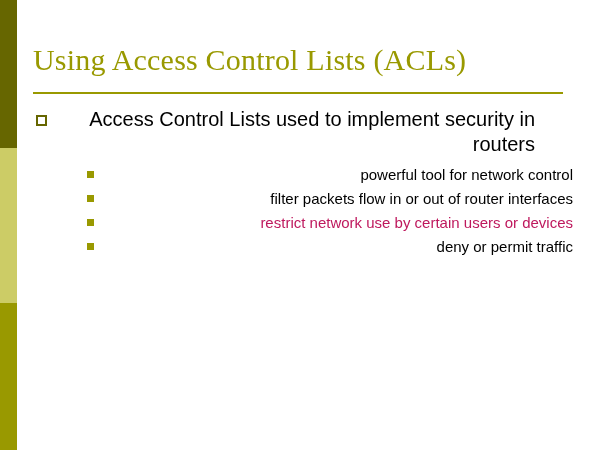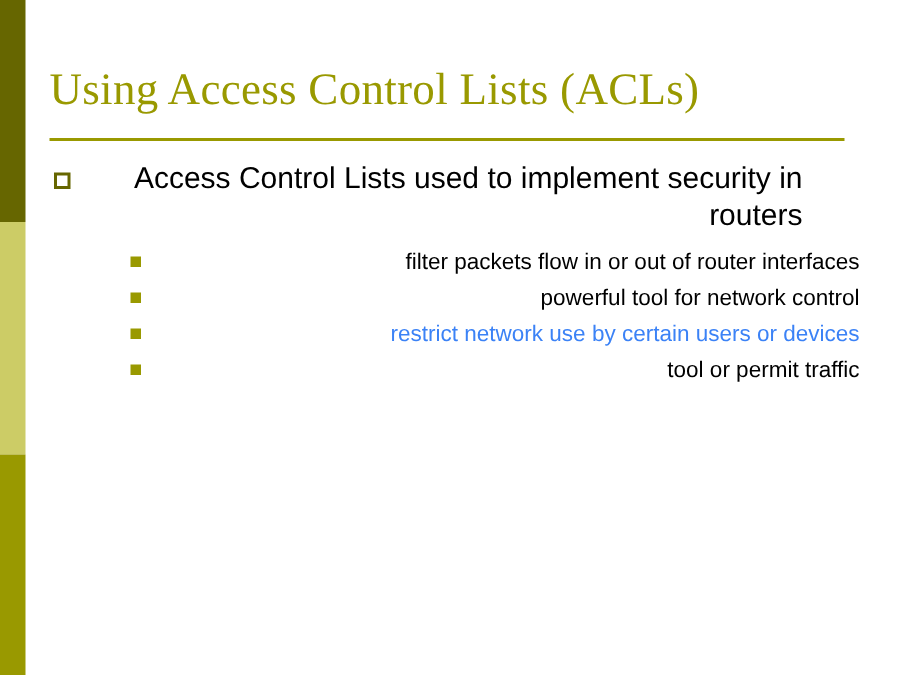--- a/index.html
+++ b/index.html
@@ -143,32 +143,32 @@
 
   <div class="body-content">
     <ul class="level1">
       <li class="l1-item">
         <span class="bullet-square-hollow" style="border-color: rgb(102, 102, 0);"></span>
         <span class="l1-text" style="color: rgb(0, 0, 0);">Access Control Lists used to implement security in routers</span>
 
         <ul class="level2">
           <li class="l2-item">
             <span class="bullet-square-filled" style="background: rgb(153, 153, 0);"></span>
+            <span class="l2-text" style="color: rgb(0, 0, 0);">powerful tool for network control</span>
+          </li>
+          <li class="l2-item">
+            <span class="bullet-square-filled" style="background: rgb(153, 153, 0);"></span>
             <span class="l2-text" style="color: rgb(0, 0, 0);">filter packets flow in or out of router interfaces</span>
           </li>
           <li class="l2-item">
             <span class="bullet-square-filled" style="background: rgb(153, 153, 0);"></span>
-            <span class="l2-text" style="color: rgb(0, 0, 0);">powerful tool for network control</span>
+            <span class="l2-text" style="color: #be185d;">restrict network use by certain users or devices</span>
           </li>
           <li class="l2-item">
             <span class="bullet-square-filled" style="background: rgb(153, 153, 0);"></span>
-            <span class="l2-text" style="color: #3b82f6;">restrict network use by certain users or devices</span>
-          </li>
-          <li class="l2-item">
-            <span class="bullet-square-filled" style="background: rgb(153, 153, 0);"></span>
-            <span class="l2-text" style="color: rgb(0, 0, 0);">tool or permit traffic</span>
+            <span class="l2-text" style="color: rgb(0, 0, 0);">deny or permit traffic</span>
           </li>
         </ul>
       </li>
     </ul>
   </div>
 
 </div>
 
 </body></html>

